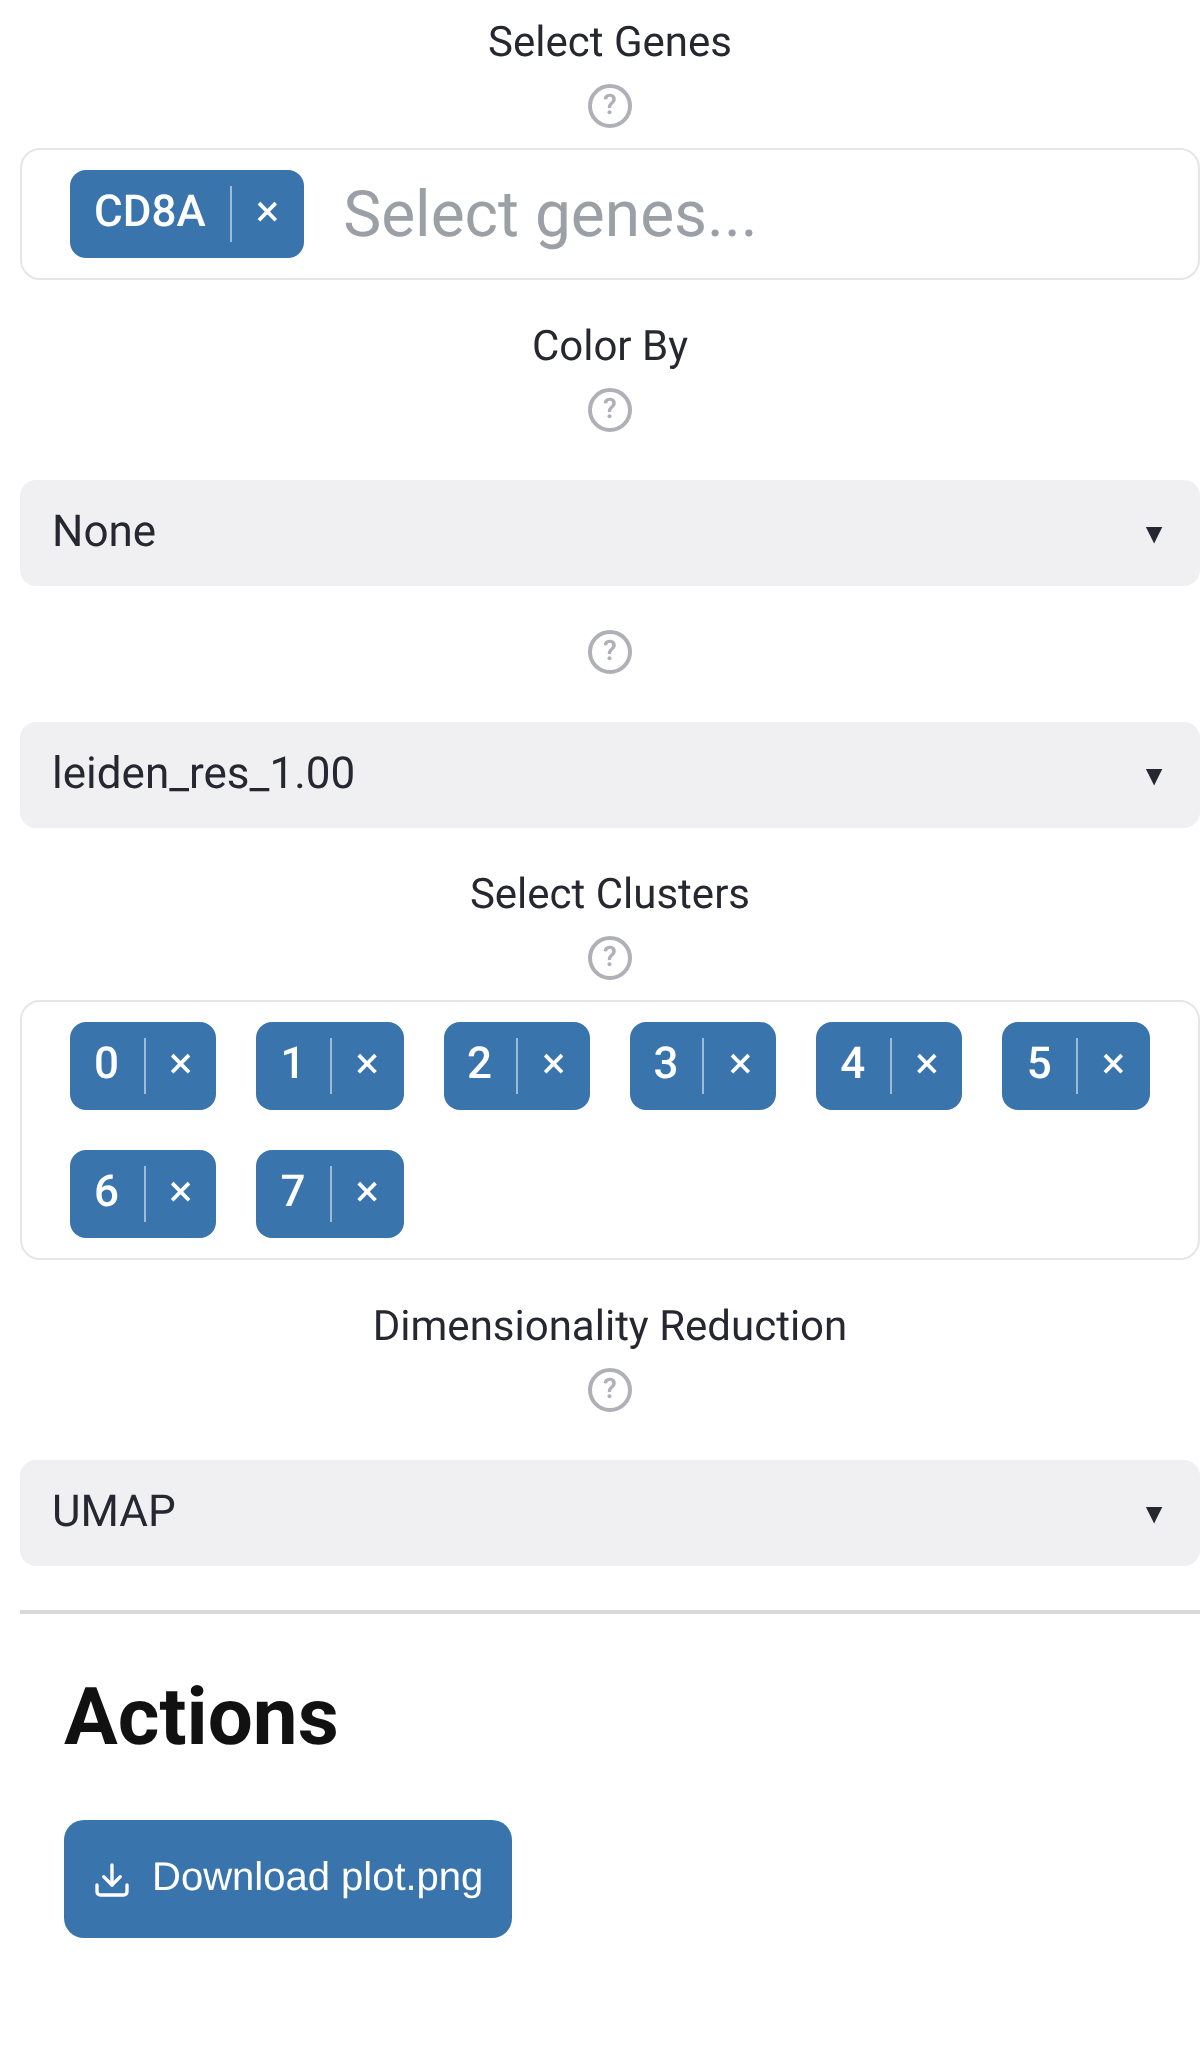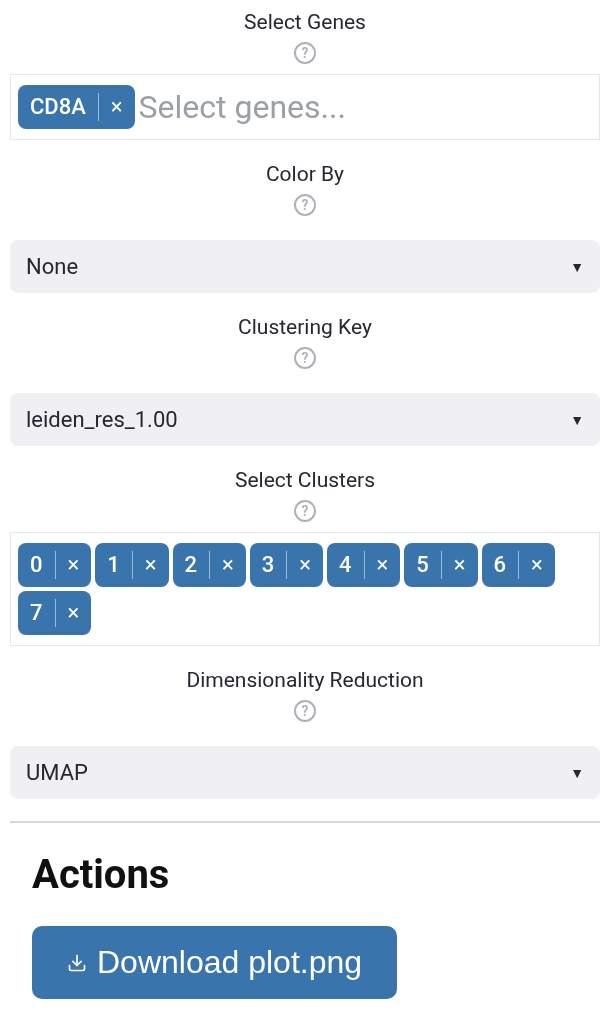--- a/index.html
+++ b/index.html
@@ -30,25 +30,25 @@
     height: 22px;
     border: 2px solid #b0b0b8;
     border-radius: 50%;
     color: #b0b0b8;
     font-size: 14px;
     font-weight: 600;
     cursor: help;
   }
   .multiselect {
     border: 1px solid #e6e6e9;
-    border-radius: 0;
-    padding: 10px 7px;
+    border-radius: 10px;
+    padding: 10px 24px;
     display: flex;
     flex-wrap: wrap;
-    gap: 4px;
+    gap: 20px;
     align-items: center;
     min-height: 56px;
     background: #fff;
   }
   .chip {
     display: inline-flex;
     align-items: stretch;
     background: #3a74ad;
     color: #fff;
     border-radius: 8px;
@@ -112,22 +112,22 @@
     color: #111;
   }
   .primary-btn {
     display: inline-flex;
     align-items: center;
     gap: 10px;
     background: #3a74ad;
     color: #fff;
     border: none;
     border-radius: 10px;
-    padding: 18px 35px;
-    font-size: 32px;
+    padding: 18px 14px;
+    font-size: 20px;
     cursor: pointer;
     margin-left: 22px;
   }
   .dl-icon {
     display: inline-block;
     width: 20px;
     height: 20px;
   }
 </style>
 </head>
@@ -160,21 +160,20 @@
     </div>
     <div class="selectbox">
       <span>None</span>
       <span class="caret">▼</span>
     </div>
   </div>
 
   
   <div class="field">
     <div class="label-row">
-      <span>Clustering Key</span>
       <span class="help-icon">?</span>
     </div>
     <div class="selectbox">
       <span>leiden_res_1.00</span>
       <span class="caret">▼</span>
     </div>
   </div>
 
   
   <div class="field">

